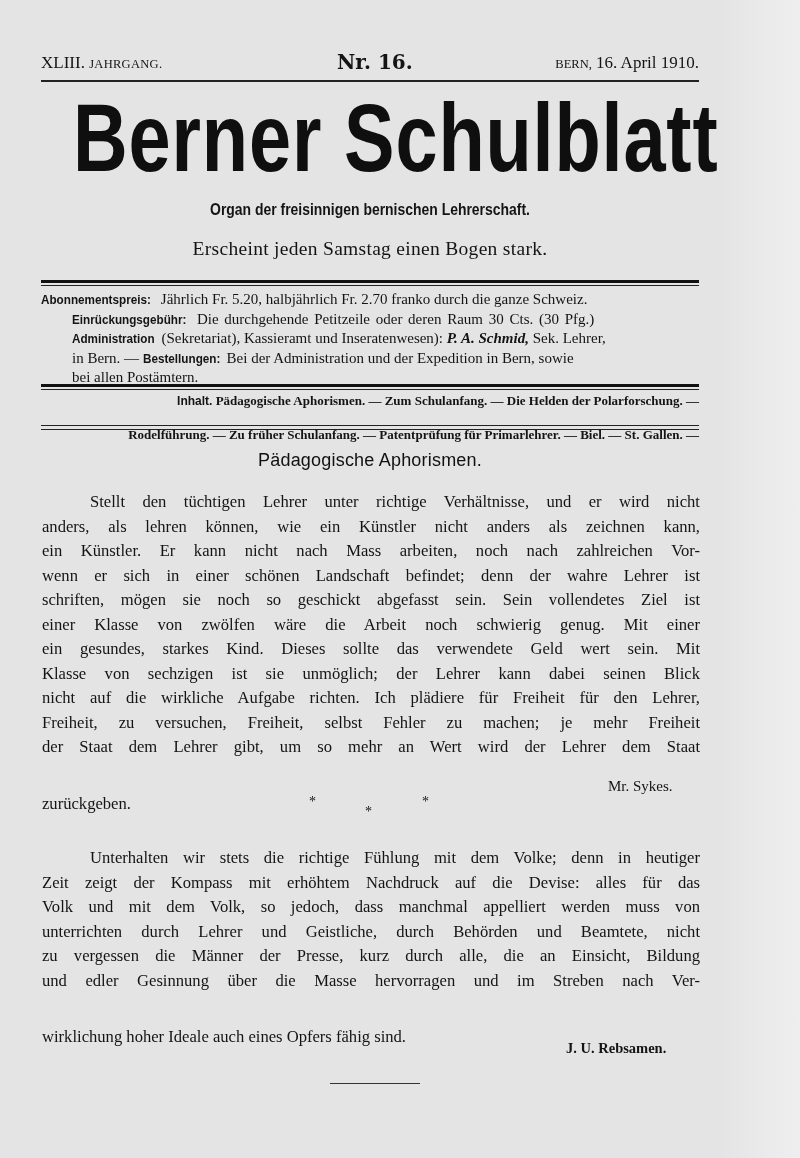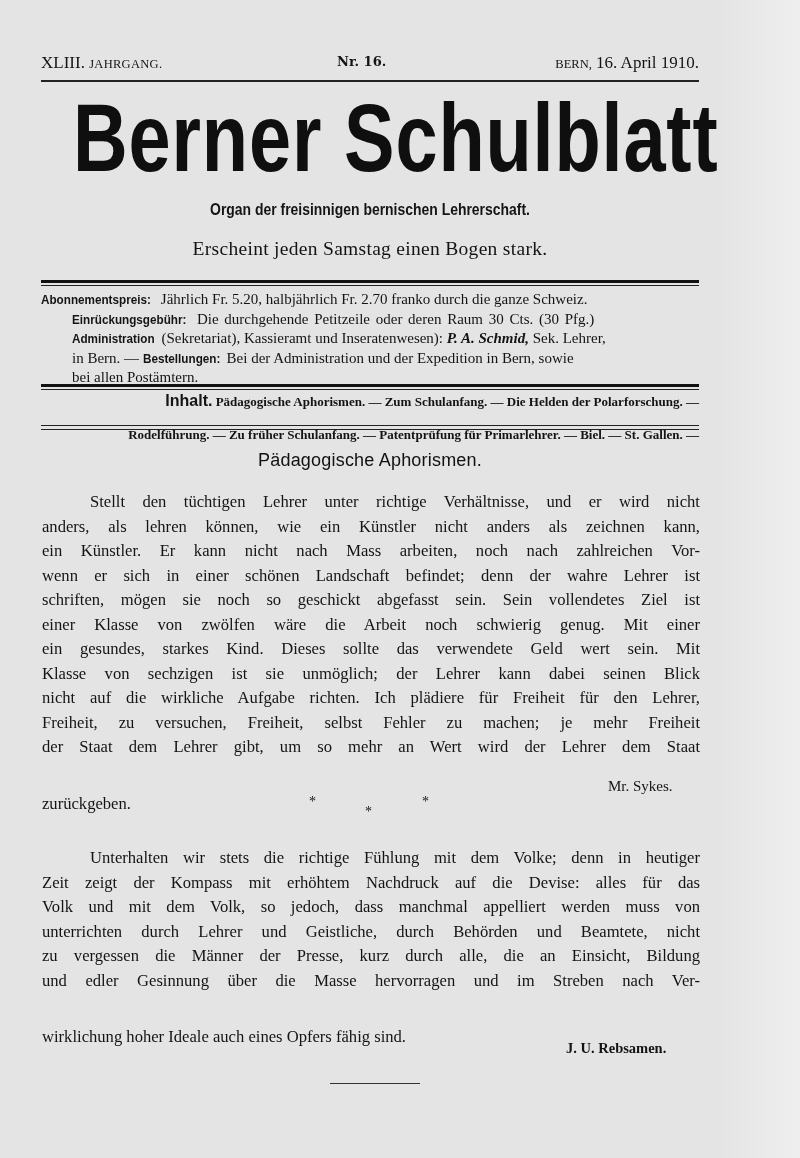--- a/index.html
+++ b/index.html
@@ -18,21 +18,21 @@
 
     
     .topline {
       position: absolute; left: 41px; top: 52px; width: 658px; height: 22px;
       font-size: 17px; line-height: 22px;
     }
     .topline .vol { position: absolute; left: 0; top: 0; }
     .topline .vol .sc { font-size: 12.5px; letter-spacing: 0.3px; }
     .topline .issue {
       position: absolute; left: 296px; top: -1px;
-      font-family: "DejaVu Serif", serif; font-weight: bold; font-size: 13px;
+      font-family: "DejaVu Serif", serif; font-weight: bold; font-size: 20px;
     }
     .topline .date { position: absolute; right: 0; top: 0; }
     .topline .date .sc { font-size: 12.5px; margin-top: 40px; }
     .rule-top { position: absolute; left: 41px; top: 80px; width: 658px; height: 1.5px; background: #222; }
 
     .title {
       position: absolute; left: 0; top: 88px; width: 800px; text-align: center;
       font-family: "Liberation Sans Narrow", "Liberation Sans", sans-serif;
       font-weight: bold; font-size: 88px; line-height: 100px;
       transform: scaleX(0.86) scaleY(1.1); transform-origin: 370px 50px;
@@ -63,21 +63,21 @@
     }
     .info i { font-style: italic; font-weight: bold; }
 
     .toc {
       position: absolute; left: 41px; top: 393px; width: 658px;
       font-size: 13px; line-height: 15px; font-weight: bold;
     }
     .toc .line { display: block; white-space: nowrap; text-align: right; }
     .toc .line2 { text-align: right; margin-top: 18px; }
     .toc .lbl {
-      font-family: "Liberation Sans", sans-serif; font-weight: bold; font-size: 16px;
+      font-family: "Liberation Sans", sans-serif; font-weight: bold; font-size: 12px;
     }
 
     .h-article {
       position: absolute; left: 0; top: 450px; width: 740px; text-align: center;
       font-family: "Liberation Sans", sans-serif; font-size: 18px; font-weight: normal;
       color: #111; letter-spacing: 0.2px;
     }
     .body {
       position: absolute; left: 42px; width: 658px;
       font-size: 16.6px; line-height: 24.5px;

